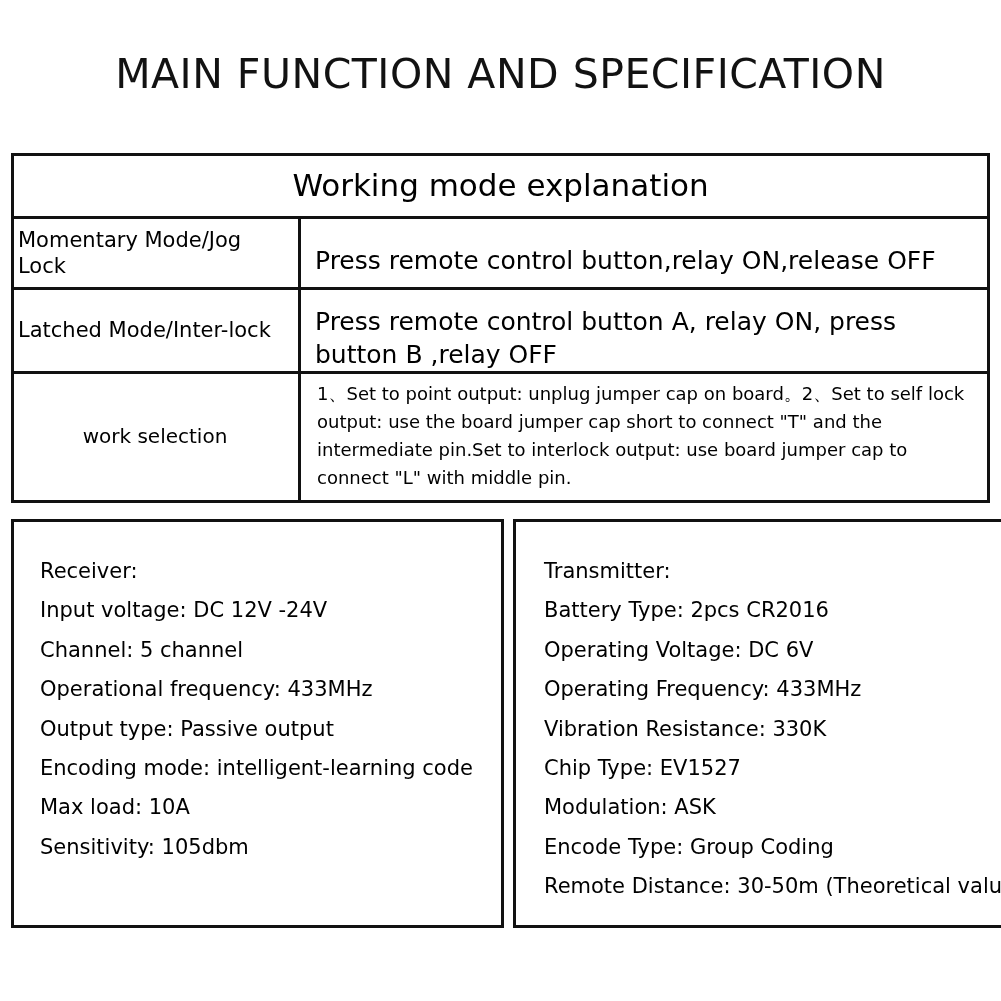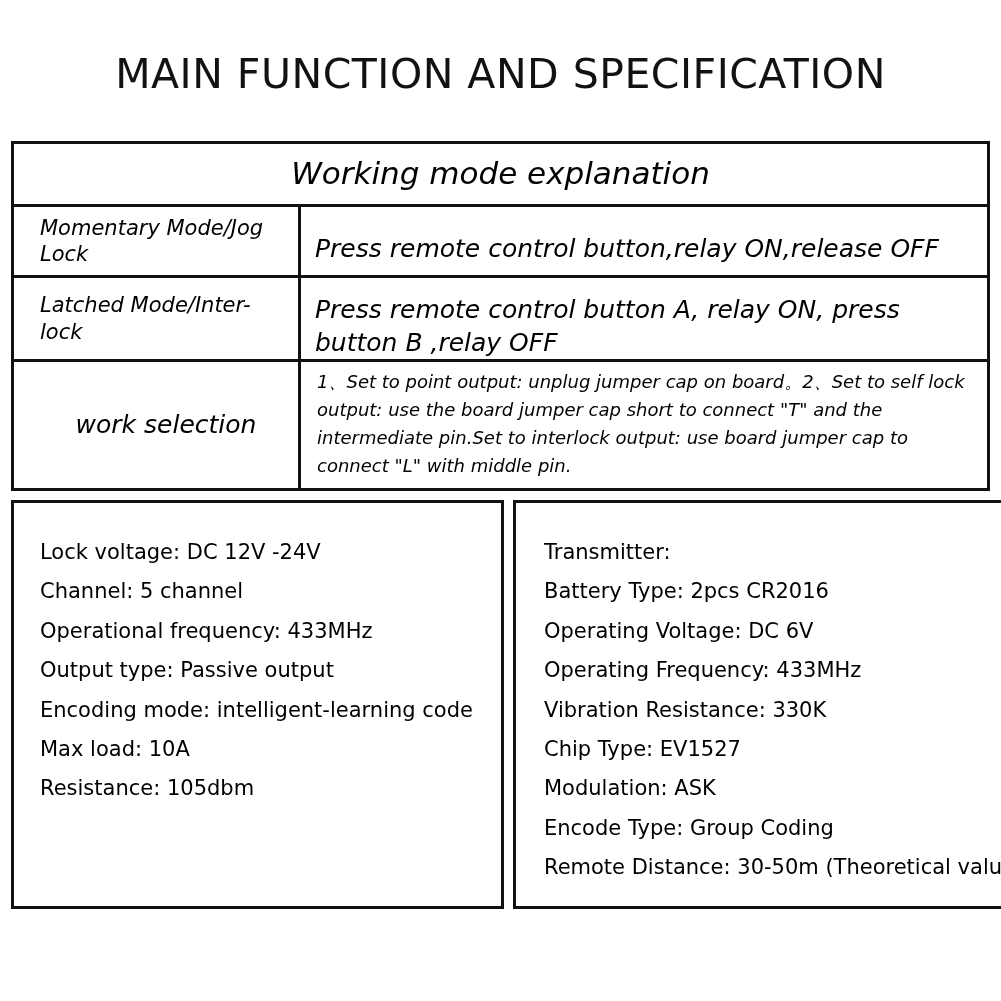--- a/index.html
+++ b/index.html
@@ -32,22 +32,21 @@
     padding-bottom: 42px;
     color: #121212;
     white-space: nowrap;
   }
 
   
   .table-block {
     border: 3px solid #111111;
     box-sizing: border-box;
     width: 979px;
-    margin: 4px auto;
-    font-style: italic;
+    margin: 16px auto;
   }
   .table-block + .table-block {
     margin-top: 9px;
   }
   .section-header {
     text-align: center;
     font-size: 31px;
     line-height: 1.1;
     padding: 12px 0 14px 0;
     border-bottom: 3px solid #111111;
@@ -65,38 +64,38 @@
     border-bottom: none;
   }
   .mode-label {
     width: 287px;
     flex: 0 0 287px;
     border-right: 3px solid #111111;
     box-sizing: border-box;
     display: flex;
     align-items: center;
     justify-content: flex-start;
-    padding: 0 6px 0 26px;
+    padding: 0 6px 0 4px;
     font-size: 21px;
     line-height: 1.25;
     min-height: 68px;
   }
   .mode-desc {
     flex: 1 1 auto;
     box-sizing: border-box;
     display: flex;
     align-items: center;
     padding: 16px 10px 0 14px;
     font-size: 25px;
     line-height: 1.3;
     min-height: 68px;
   }
   .mode-row.tall .mode-label {
     justify-content: center;
-    font-size: 25px;
+    font-size: 20px;
     min-height: 100px;
   }
   .mode-row.tall .mode-desc {
     min-height: 100px;
     align-items: center;
     font-size: 18px;
     line-height: 1.55;
     padding: 6px 12px 8px 16px;
     display: block;
   }
@@ -160,27 +159,28 @@
       <div class="mode-desc">
         <p>1、Set to point output: unplug jumper cap on board。2、Set to self lock output: use the board jumper cap short to connect "T" and the intermediate pin.Set to interlock output: use board jumper cap to connect "L" with middle pin.</p>
       </div>
     </div>
   </div>
 
 
   <div class="params-wrap">
 
     <div class="param-box left">
-      <div class="param-line">Lock voltage: DC 12V -24V</div>
+      <div class="param-line param-head">Receiver:</div>
+      <div class="param-line">Input voltage: DC 12V -24V</div>
       <div class="param-line">Channel: 5 channel</div>
       <div class="param-line">Operational frequency: 433MHz</div>
       <div class="param-line">Output type: Passive output</div>
       <div class="param-line">Encoding mode: intelligent-learning code</div>
       <div class="param-line">Max load: 10A</div>
-      <div class="param-line">Resistance: 105dbm</div>
+      <div class="param-line">Sensitivity: 105dbm</div>
     </div>
 
     <div class="param-box right">
       <div class="param-line param-head">Transmitter:</div>
       <div class="param-line">Battery Type: 2pcs CR2016</div>
       <div class="param-line">Operating Voltage: DC 6V</div>
       <div class="param-line">Operating Frequency: 433MHz</div>
       <div class="param-line">Vibration Resistance: 330K</div>
       <div class="param-line">Chip Type: EV1527</div>
       <div class="param-line">Modulation: ASK</div>

